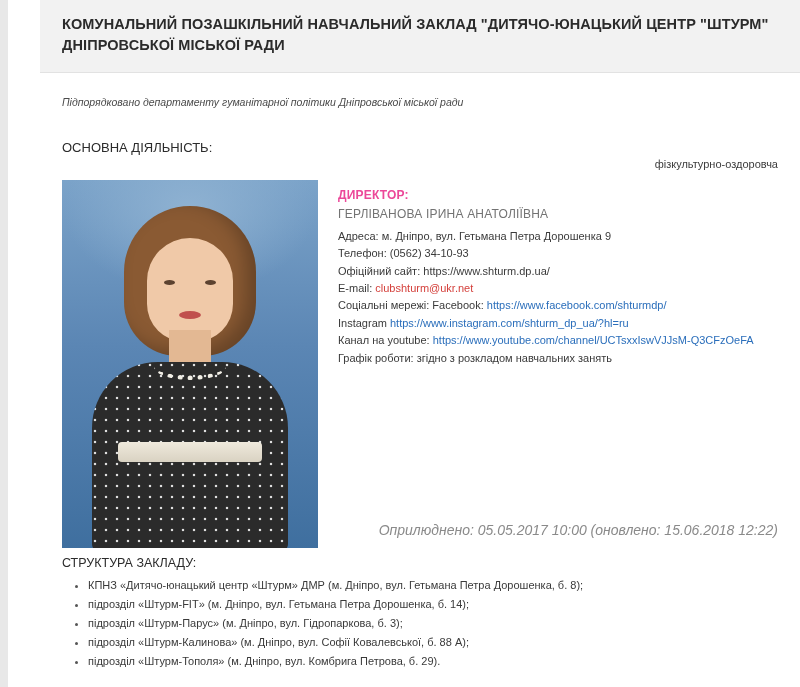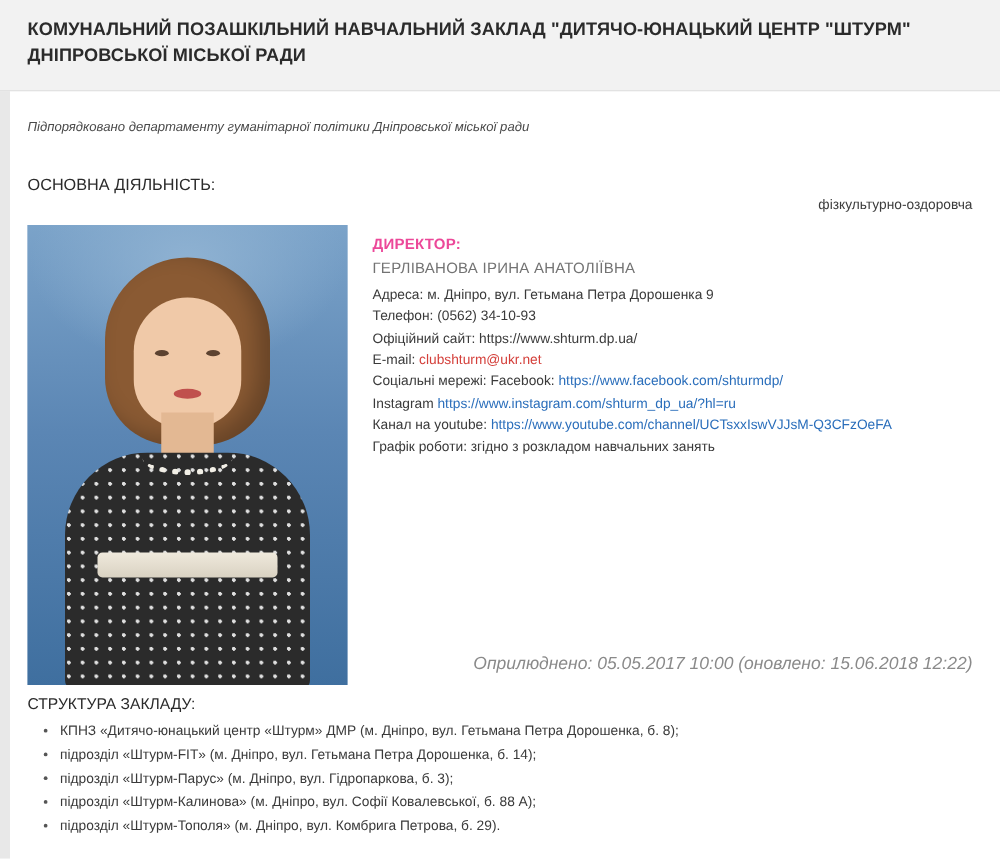--- a/index.html
+++ b/index.html
@@ -11,20 +11,21 @@
     background: #ffffff;
     font-family: "Liberation Sans", sans-serif;
     color: #333333;
     overflow: hidden;
   }
   .page {
     position: relative;
     width: 800px;
     height: 542px;
     background: #ffffff;
+    padding-left: 40px;
   }
   .left-rail {
     position: absolute;
     left: 0; top: 0;
     width: 8px; height: 687px;
     background: #e8e8e8;
   }
   .header-band {
     position: relative;
     background: #f2f2f2;

